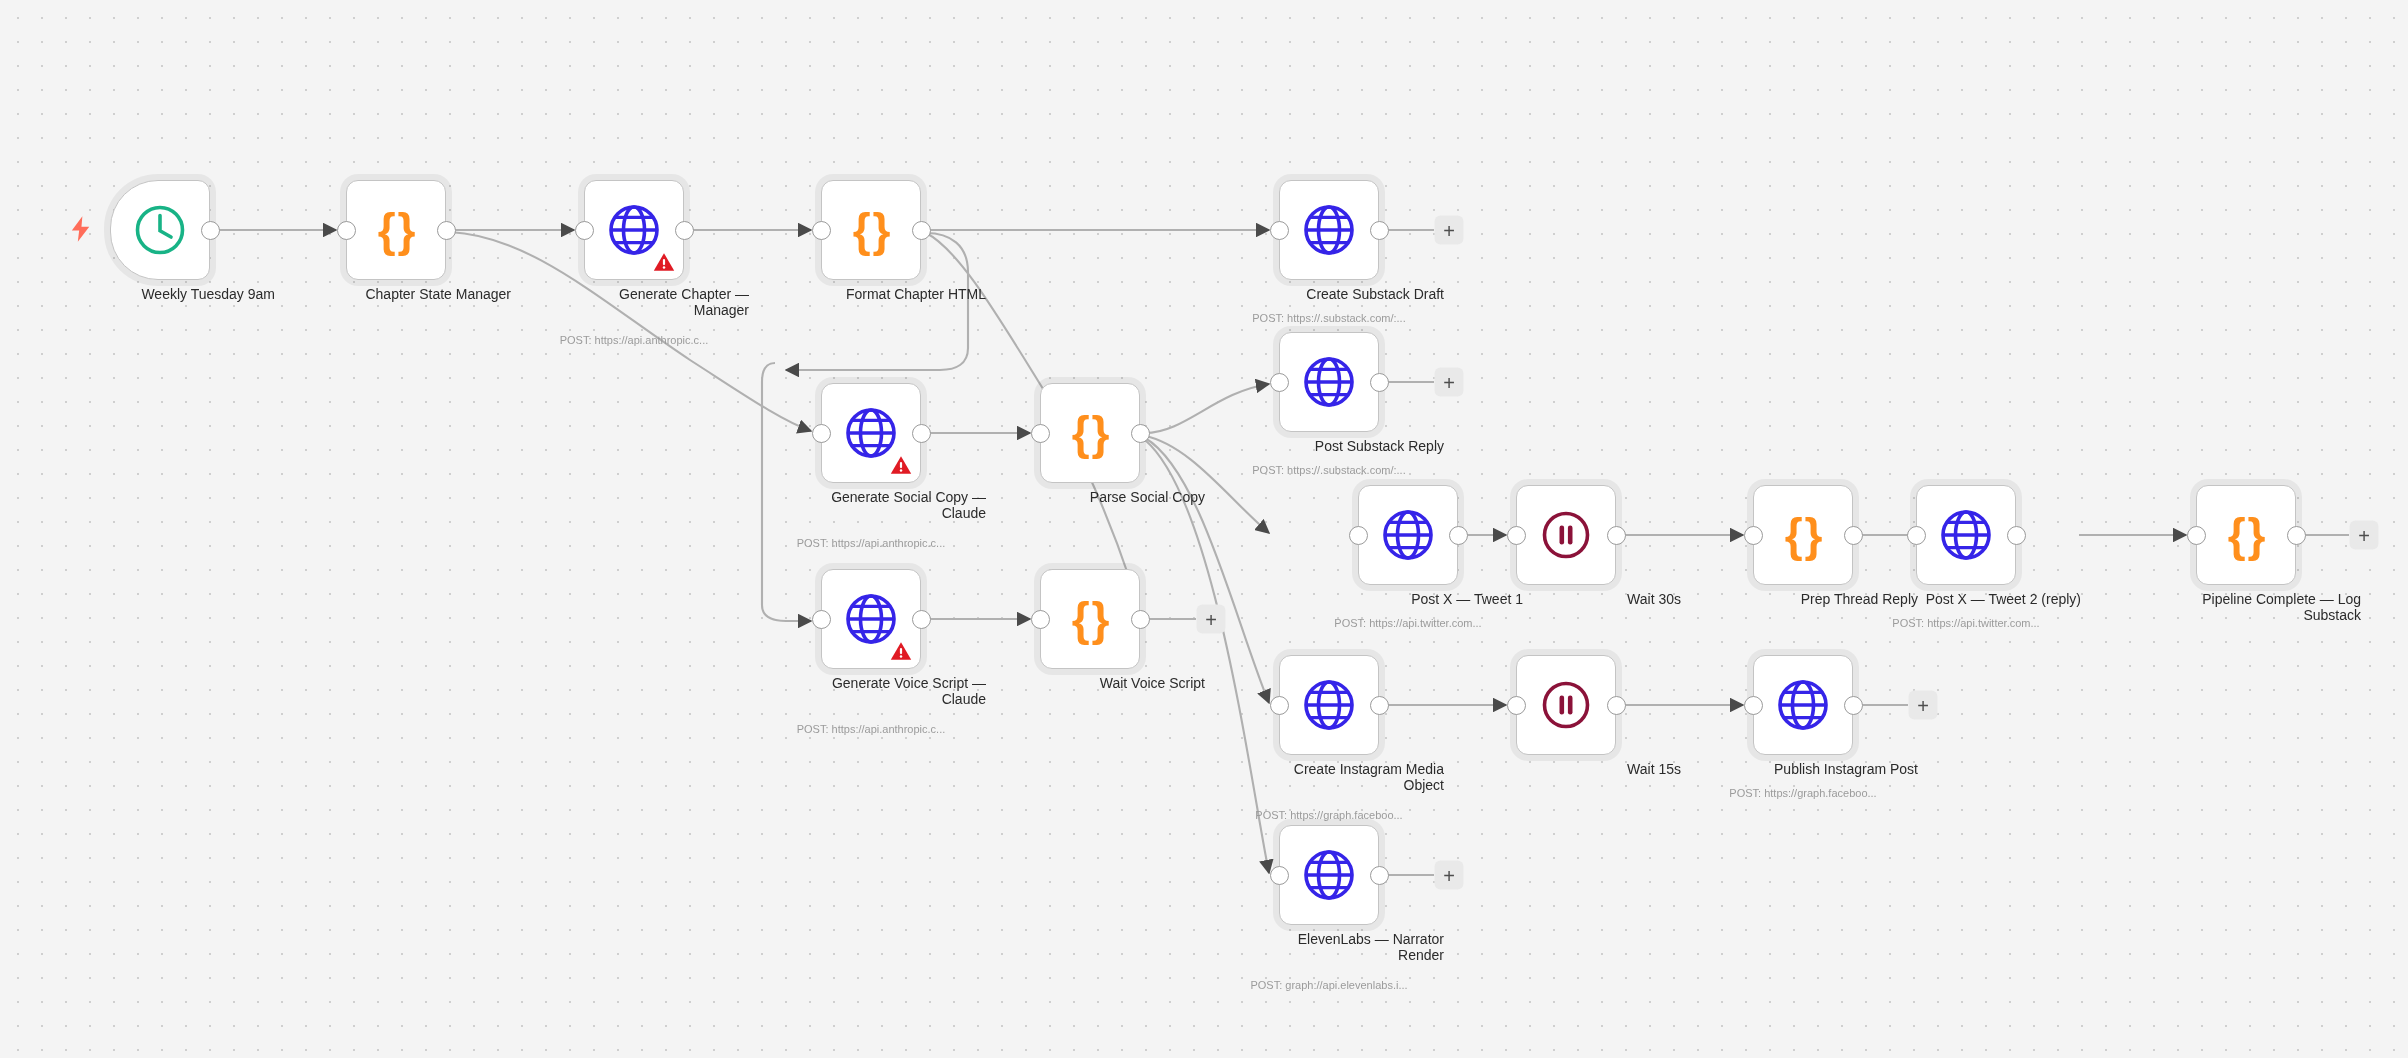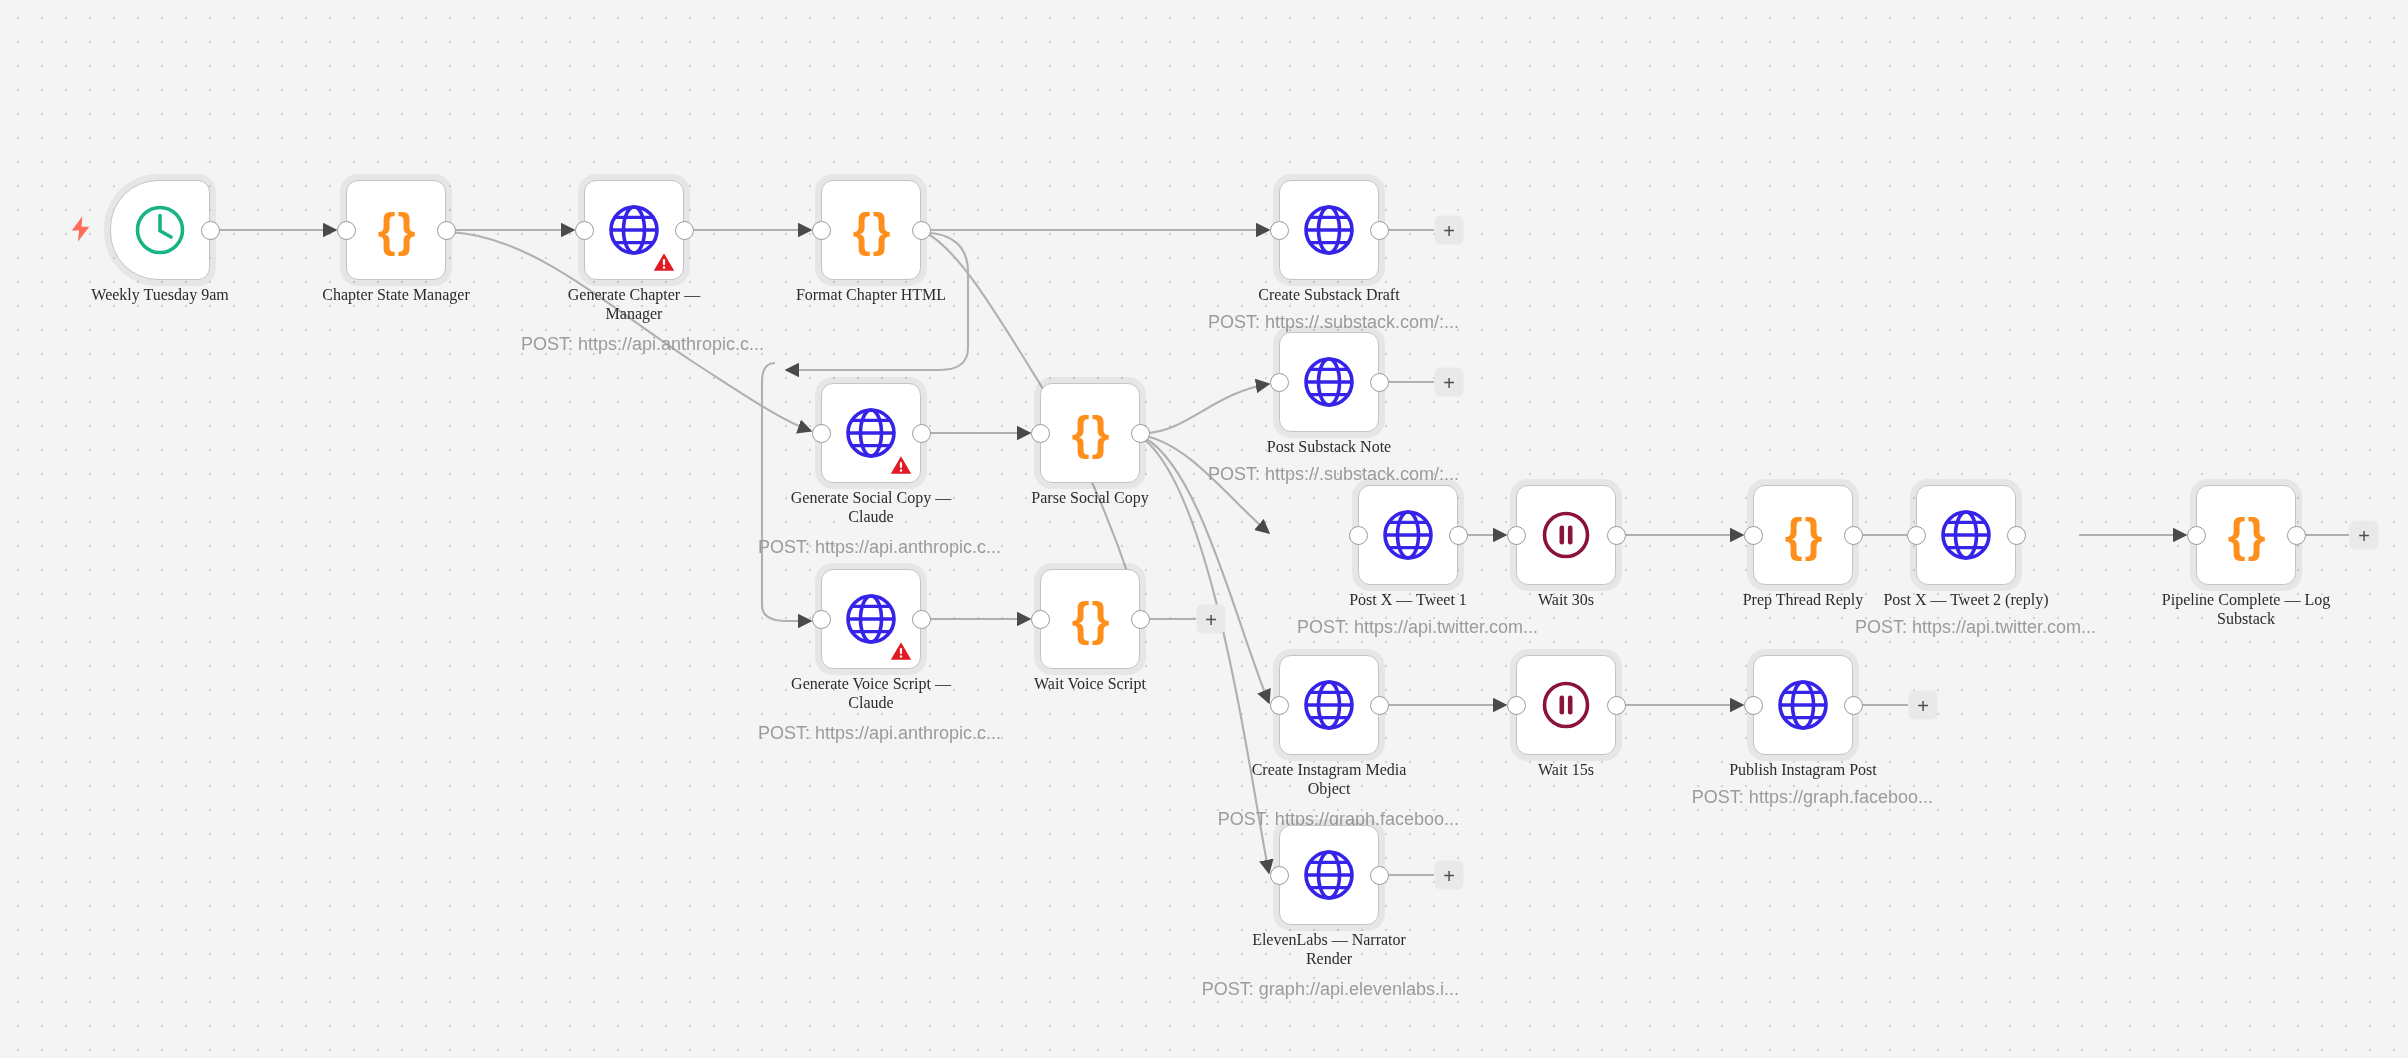--- a/index.html
+++ b/index.html
@@ -60,34 +60,33 @@
     border-radius:50%;
   }
   .port.in  { left:-9.5px; }
   .port.out { right:-9.5px; }
 
   .label {
     position:absolute;
     top:106px; left:50%;
     transform:translateX(-50%);
     width:230px;
-    text-align:center;
-    font-size:16px;
+    text-align:right;
+    font-size:14px;
     color:#2b2b2b;
     line-height:1.17;
     white-space:pre-line;
-    font-family:Liberation Serif, serif;
   }
   .sub {
     position:absolute;
     left:50%;
     transform:translateX(-50%);
     width:260px;
-    text-align:right;
-    font-size:18px;
+    text-align:center;
+    font-size:11px;
     color:#9b9b9b;
     white-space:nowrap;
     overflow:hidden;
   }
   .label.two-line ~ .sub { top:154px; }
   .label.one-line ~ .sub { top:132px; }
 
   .plus {
     position:absolute;
     width:29px; height:29px;
@@ -286,21 +285,21 @@
           <svg width="54" height="54" viewBox="0 0 54 54">
             <circle cx="27" cy="27" r="23" fill="none" stroke="#3524e8" stroke-width="3.6"></circle>
             <ellipse cx="27" cy="27" rx="10.5" ry="23" fill="none" stroke="#3524e8" stroke-width="3.6"></ellipse>
             <line x1="4" y1="27" x2="50" y2="27" stroke="#3524e8" stroke-width="3.6"></line>
             <line x1="8.8" y1="14.4" x2="45.2" y2="14.4" stroke="#3524e8" stroke-width="3.4"></line>
             <line x1="8.8" y1="39.6" x2="45.2" y2="39.6" stroke="#3524e8" stroke-width="3.4"></line>
           </svg>
         </div>
         <div class="port in"></div>
         <div class="port out"></div>
-        <div class="label one-line">Post Substack Note</div>
+        <div class="label one-line">Post Substack Reply</div>
         <div class="sub" style="top:132px">POST: https://.substack.com/:...</div>
       </div>
       <div class="node" style="left: 1408px; top: 535px;">
         <div class="shell"></div>
         <div class="glyph">
           <svg width="54" height="54" viewBox="0 0 54 54">
             <circle cx="27" cy="27" r="23" fill="none" stroke="#3524e8" stroke-width="3.6"></circle>
             <ellipse cx="27" cy="27" rx="10.5" ry="23" fill="none" stroke="#3524e8" stroke-width="3.6"></ellipse>
             <line x1="4" y1="27" x2="50" y2="27" stroke="#3524e8" stroke-width="3.6"></line>
             <line x1="8.8" y1="14.4" x2="45.2" y2="14.4" stroke="#3524e8" stroke-width="3.4"></line>

